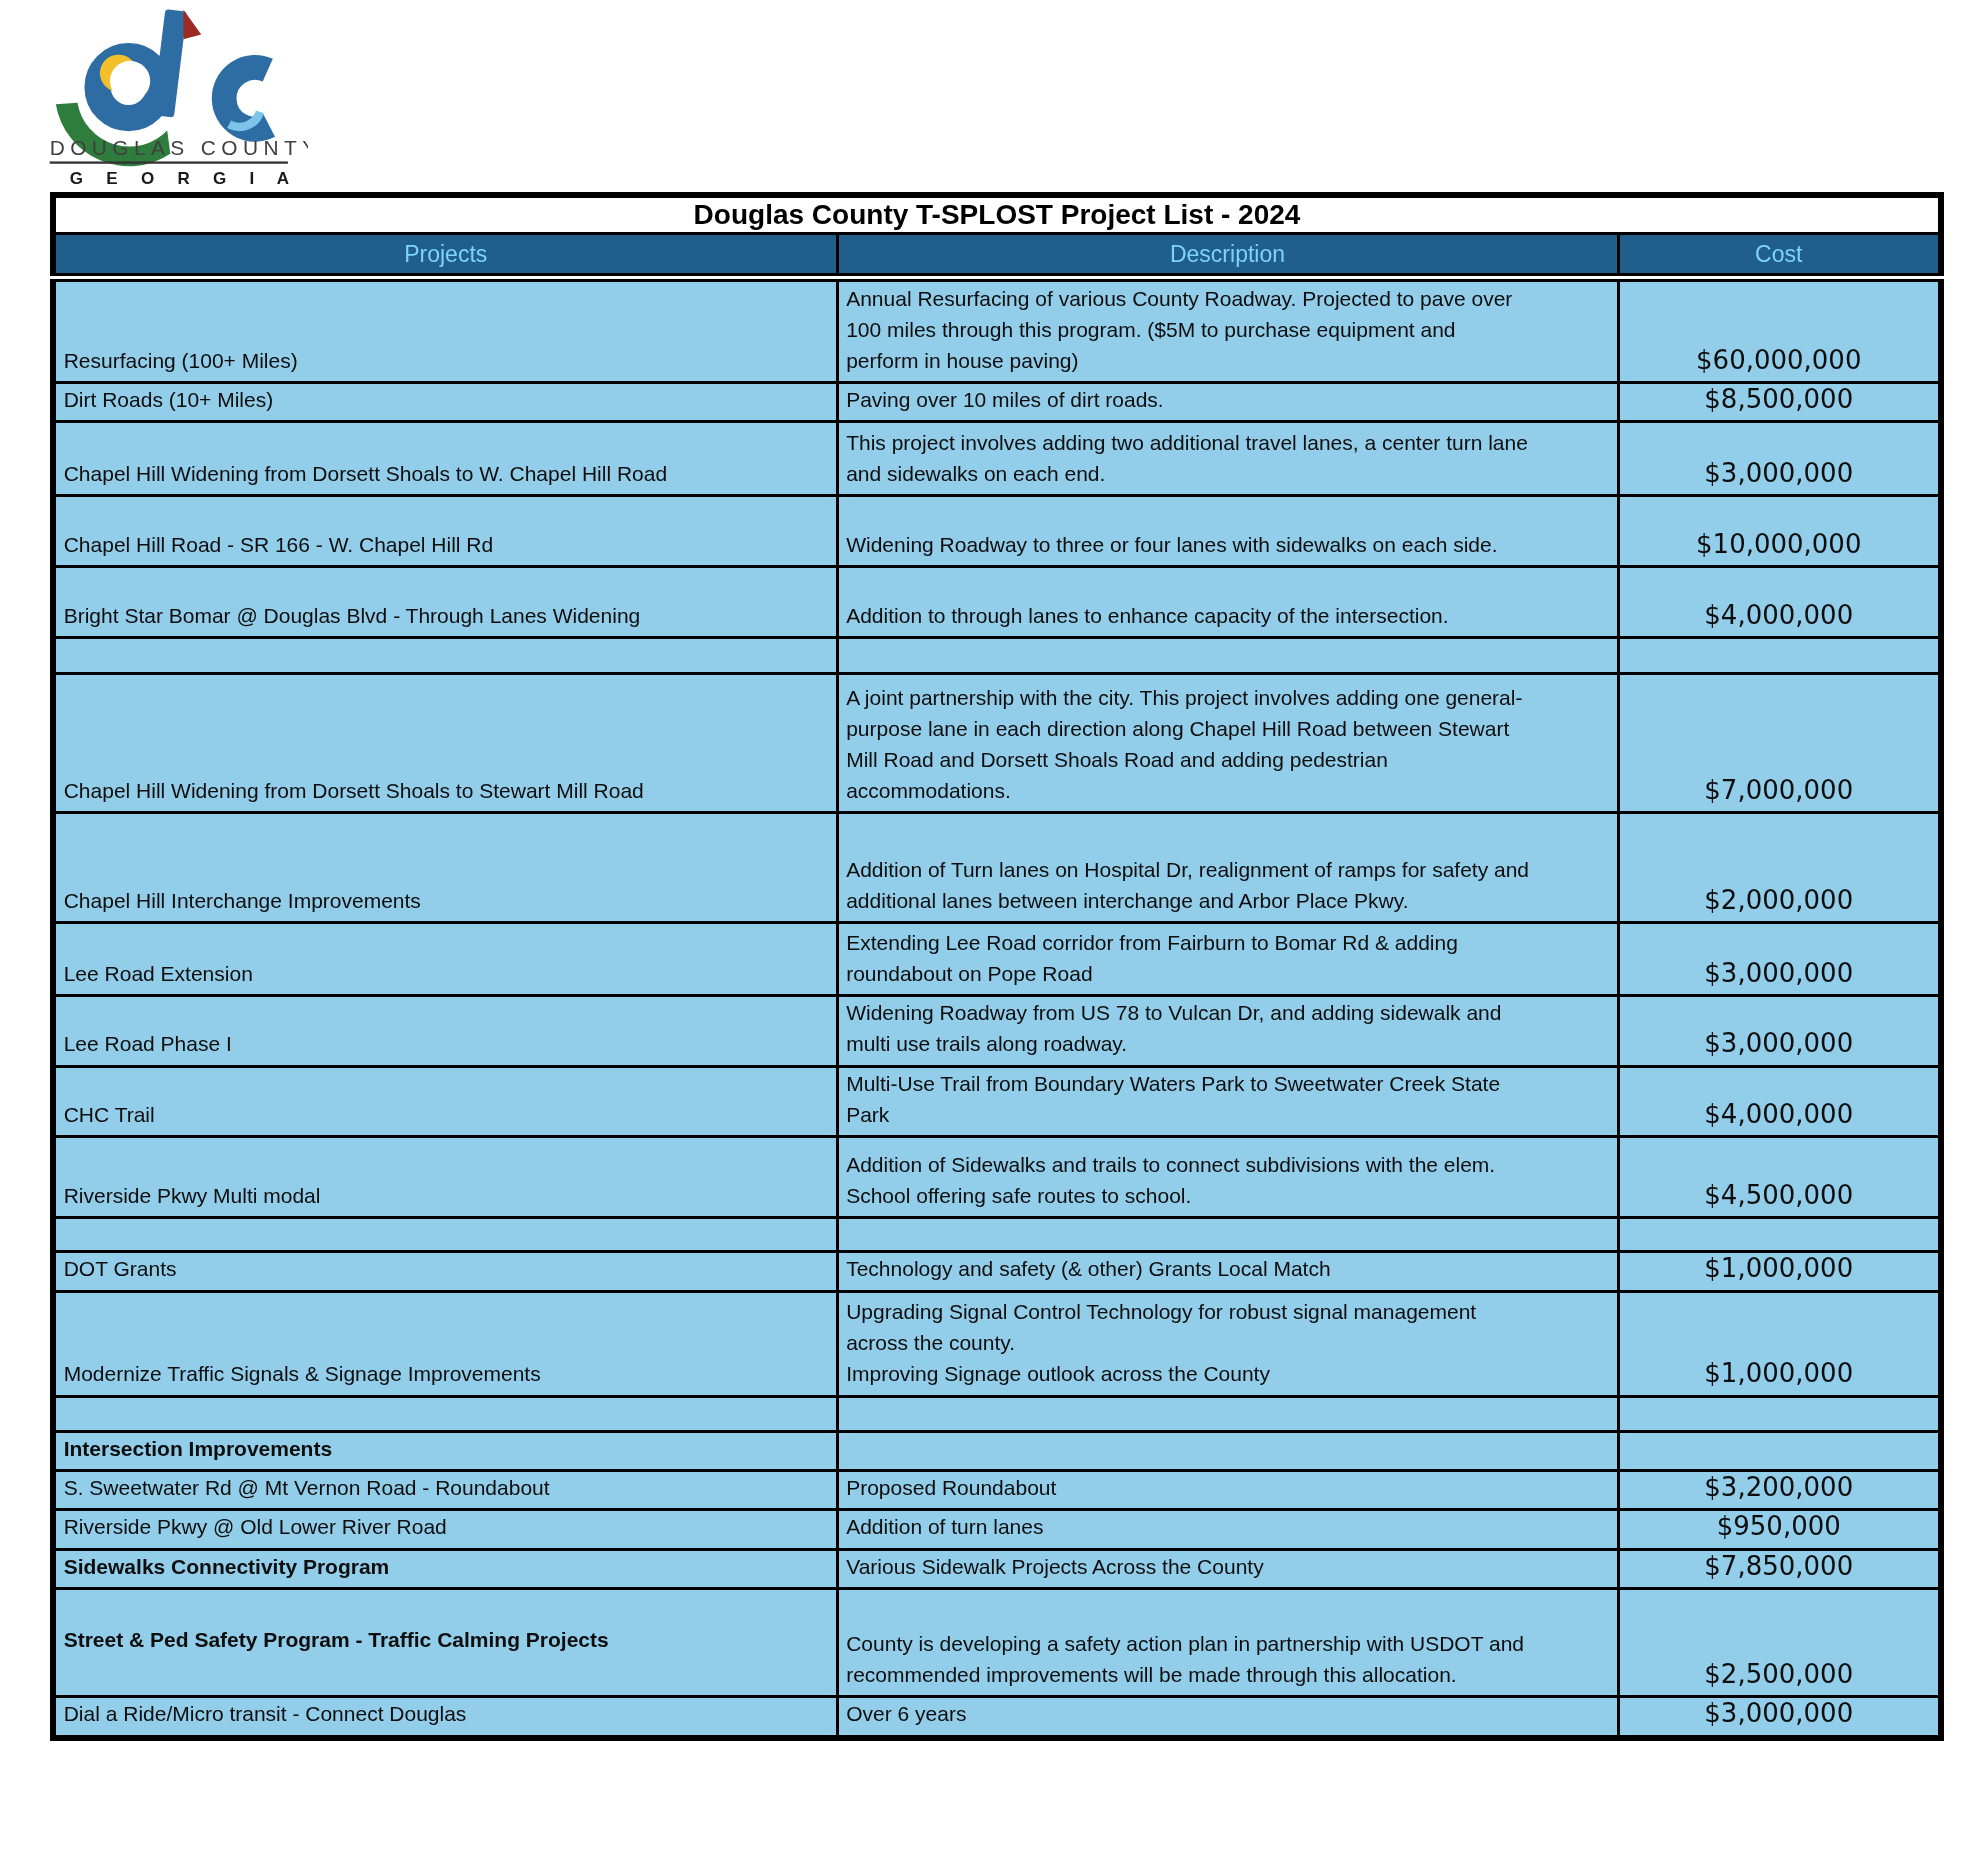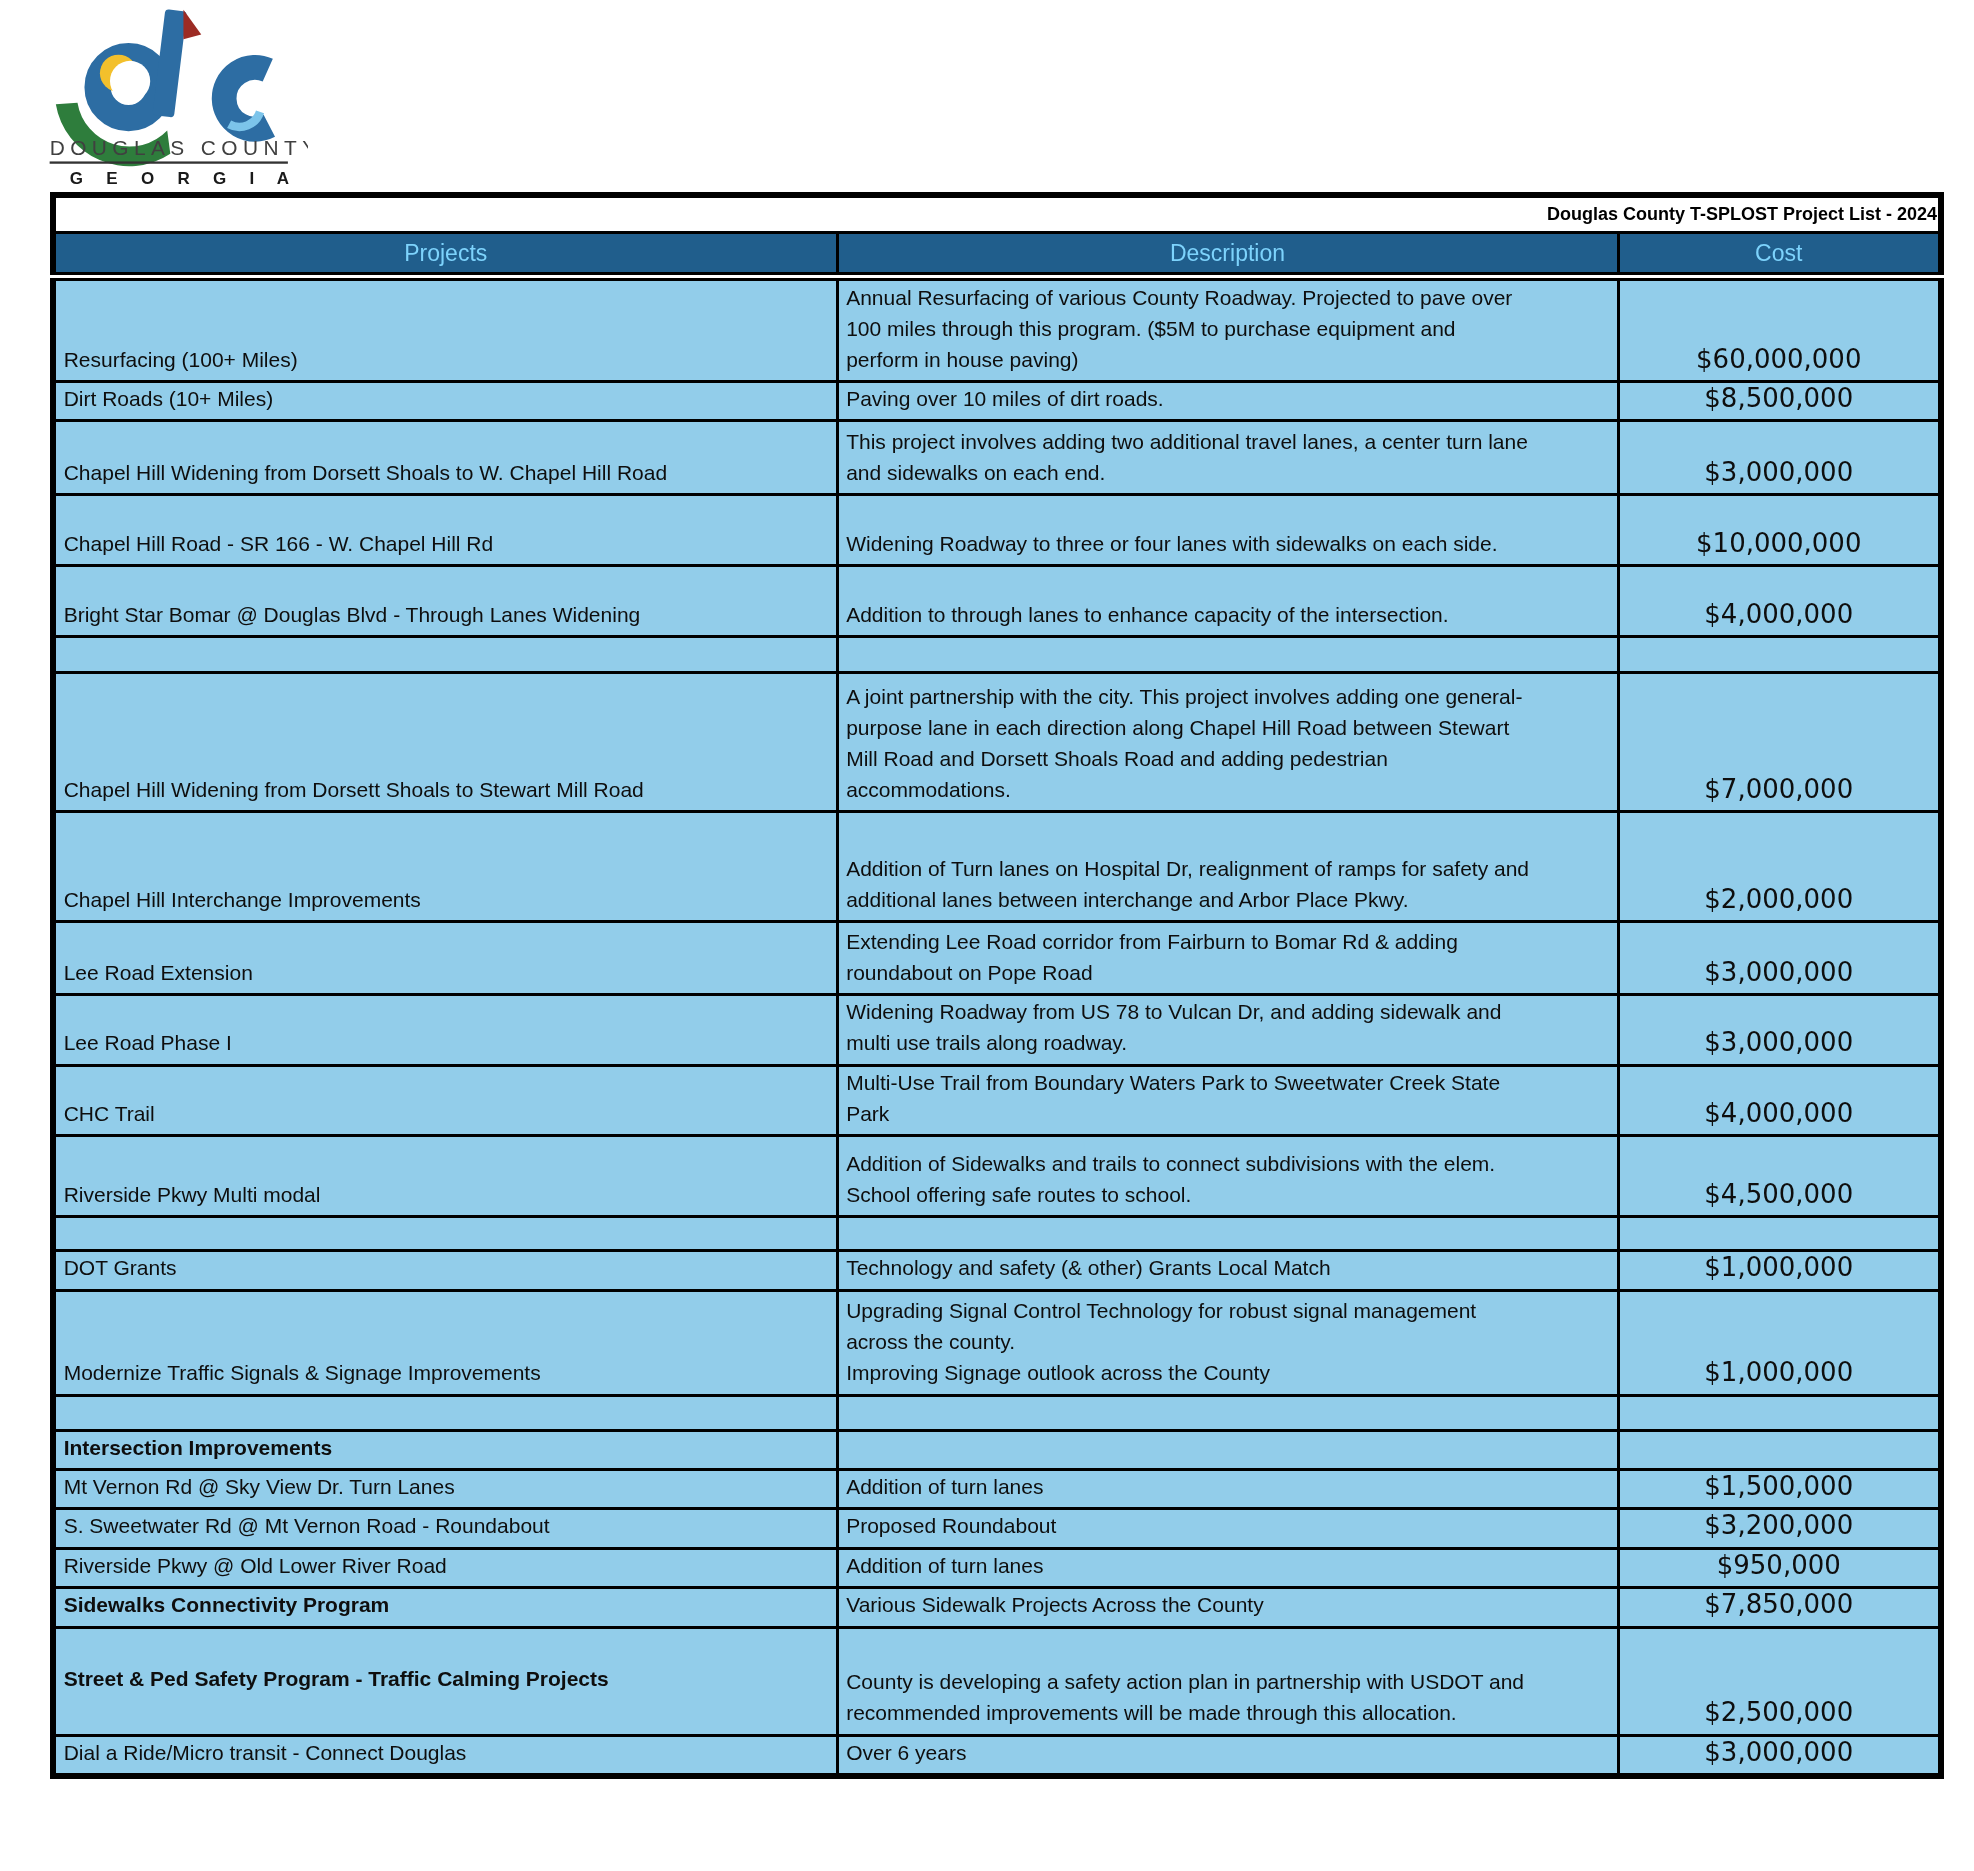--- a/index.html
+++ b/index.html
@@ -16,21 +16,21 @@
 
   
   table.splost{
     position:absolute;left:50px;top:192px;
     width:1888px;table-layout:fixed;border-collapse:collapse;
     border:6.2px solid var(--border);
   }
   th,td{border:3.1px solid var(--border);overflow:hidden;}
   th.title{
     height:31px;background:#ffffff;color:#000;
-    font-size:18px;font-weight:bold;text-align:right;vertical-align:middle;
+    font-size:28px;font-weight:bold;text-align:center;vertical-align:middle;
     border-bottom:3.9px solid var(--border);
   }
   tr.colheads th{
     height:36px;background:var(--header-bg);color:#7dd3fc;
     font-size:23px;font-weight:normal;text-align:center;vertical-align:middle;
     border-bottom:9.3px double var(--border);
   }
   tbody td{
     background:var(--cell-bg);color:#0e0e0e;
     font-size:21px;line-height:31px;
@@ -187,25 +187,20 @@
           <td></td>
           <td></td>
           <td class="cost"></td>
         </tr>
         <tr style="height: 35px;">
           <td class="bold">Intersection Improvements</td>
           <td></td>
           <td class="cost"></td>
         </tr>
         <tr style="height: 36px;">
-          <td>Mt Vernon Rd @ Sky View Dr. Turn Lanes</td>
-          <td>Addition of turn lanes</td>
-          <td class="cost">$1,500,000</td>
-        </tr>
-        <tr style="height: 36px;">
           <td>S. Sweetwater Rd @ Mt Vernon Road - Roundabout</td>
           <td>Proposed Roundabout</td>
           <td class="cost">$3,200,000</td>
         </tr>
         <tr style="height: 36px;">
           <td>Riverside Pkwy @ Old Lower River Road</td>
           <td>Addition of turn lanes</td>
           <td class="cost">$950,000</td>
         </tr>
         <tr style="height: 36px;">

